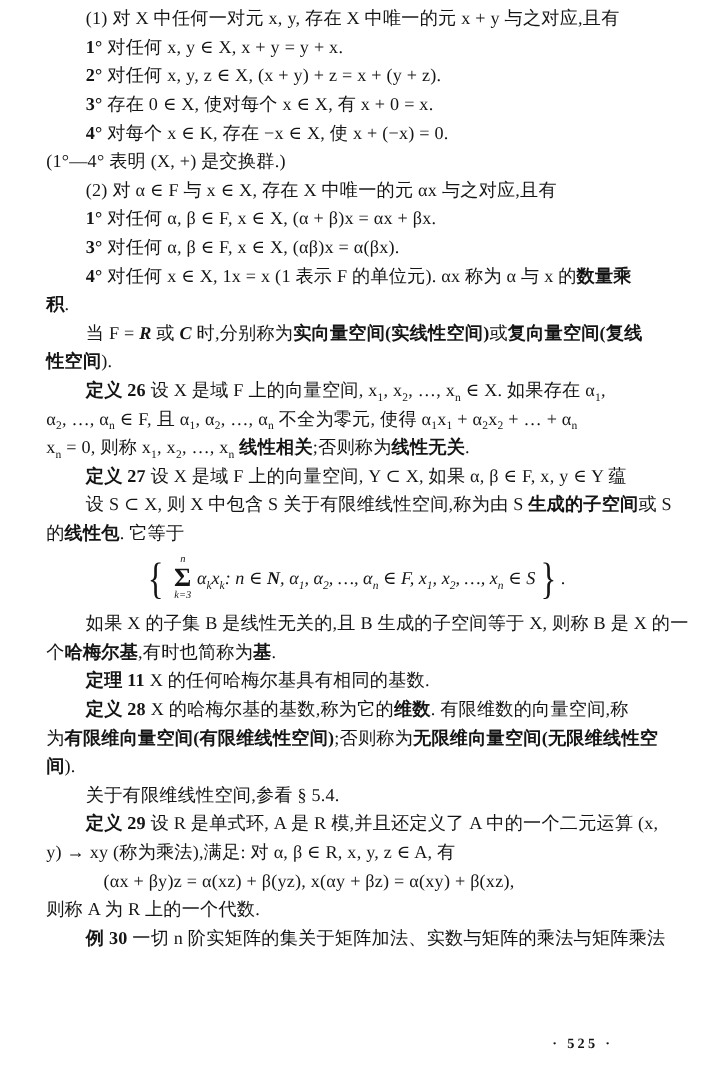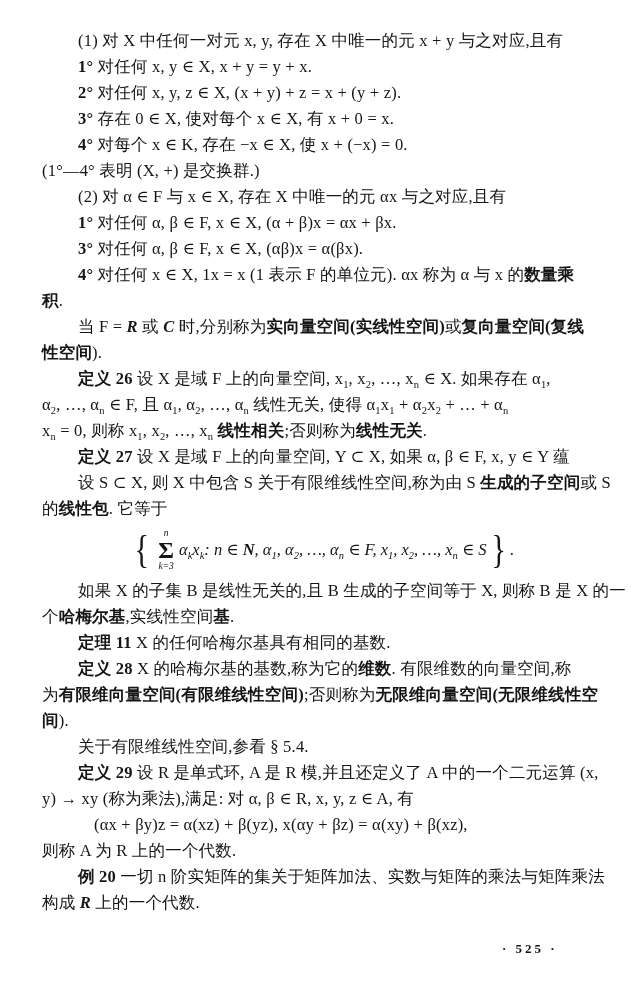--- a/index.html
+++ b/index.html
@@ -2,21 +2,21 @@
 <html><head>
 <meta charset="utf-8">
 <style>
   html,body{margin:0;padding:0;}
   body{
     width:640px;height:988px;
     background:#ffffff;color:#151515;
     font-family:"Liberation Serif","DejaVu Serif",serif;
     position:relative;overflow:hidden;
   }
-  .page{position:absolute;inset:0;padding:28px 38px 0 42px;}
+  .page{position:absolute;inset:0;padding:4px 38px 0 42px;}
   .line{
     white-space:nowrap;
     font-size:16.5px;line-height:26px;height:26px;
     letter-spacing:0.2px;
   }
   .ind1{padding-left:36px;}
   .ind2{padding-left:52px;}
   .b{font-weight:700;}
   .i{font-style:italic;}
   sub{font-size:10.5px;line-height:0;}
@@ -46,44 +46,43 @@
       <div class="line ind1"><span class="b">4°</span><span> 对每个 x ∈ K, 存在 −x ∈ X, 使 x + (−x) = 0.</span></div>
       <div class="line ind0"><span>(1°—4° 表明 (X, +) 是交换群.)</span></div>
       <div class="line ind1"><span>(2) 对 α ∈ F 与 x ∈ X, 存在 X 中唯一的元 αx 与之对应,且有</span></div>
       <div class="line ind1"><span class="b">1°</span><span> 对任何 α, β ∈ F, x ∈ X, (α + β)x = αx + βx.</span></div>
       <div class="line ind1"><span class="b">3°</span><span> 对任何 α, β ∈ F, x ∈ X, (αβ)x = α(βx).</span></div>
       <div class="line ind1"><span class="b">4°</span><span> 对任何 x ∈ X, 1x = x (1 表示 F 的单位元). αx 称为 α 与 x 的</span><span class="b">数量乘</span></div>
       <div class="line ind0"><span class="b">积</span><span>.</span></div>
       <div class="line ind1"><span>当 F = </span><span class="b i">R</span><span> 或 </span><span class="b i">C</span><span> 时,分别称为</span><span class="b">实向量空间(实线性空间)</span><span>或</span><span class="b">复向量空间(复线</span></div>
       <div class="line ind0"><span class="b">性空间</span><span>).</span></div>
       <div class="line ind1"><span class="b">定义 26</span><span>  设 X 是域 F 上的向量空间, x</span><sub>1</sub><span>, x</span><sub>2</sub><span>, …, x</span><sub>n</sub><span> ∈ X.  如果存在 α</span><sub>1</sub><span>,</span></div>
-      <div class="line ind0"><span>α</span><sub>2</sub><span>, …, α</span><sub>n</sub><span> ∈ F, 且 α</span><sub>1</sub><span>, α</span><sub>2</sub><span>, …, α</span><sub>n</sub><span> 线性无关, 使得 α</span><sub>1</sub><span>x</span><sub>1</sub><span> + α</span><sub>2</sub><span>x</span><sub>2</sub><span> + … + α</span><sub>n</sub></div>
+      <div class="line ind0"><span>α</span><sub>2</sub><span>, …, α</span><sub>n</sub><span> ∈ F, 且 α</span><sub>1</sub><span>, α</span><sub>2</sub><span>, …, α</span><sub>n</sub><span> 不全为零元, 使得 α</span><sub>1</sub><span>x</span><sub>1</sub><span> + α</span><sub>2</sub><span>x</span><sub>2</sub><span> + … + α</span><sub>n</sub></div>
       <div class="line ind0"><span>x</span><sub>n</sub><span> = 0, 则称 x</span><sub>1</sub><span>, x</span><sub>2</sub><span>, …, x</span><sub>n</sub><span> </span><span class="b">线性相关</span><span>;否则称为</span><span class="b">线性无关</span><span>.</span></div>
       <div class="line ind1"><span class="b">定义 27</span><span>  设 X 是域 F 上的向量空间, Y ⊂ X, 如果 α, β ∈ F, x, y ∈ Y 蕴</span></div>
       <div class="line ind1"><span>设 S ⊂ X, 则 X 中包含 S 关于有限维线性空间,称为由 S </span><span class="b">生成的子空间</span><span>或 S</span></div>
       <div class="line ind0"><span>的</span><span class="b">线性包</span><span>. 它等于</span></div>
       <div class="sum-line">
         <span class="brace">{</span>
         <span class="sigma-stack">
           <span class="limit">n</span>
           <span class="sigma">Σ</span>
           <span class="limit">k=3</span>
         </span>
         <span class="sum-body i"><span>α</span><sub>k</sub><span>x</span><sub>k</sub><span>: n ∈ </span><span class="b i">N</span><span>, α</span><sub>1</sub><span>, α</span><sub>2</sub><span>, …, α</span><sub>n</sub><span> ∈ F, x</span><sub>1</sub><span>, x</span><sub>2</sub><span>, …, x</span><sub>n</sub><span> ∈ S</span></span>
         <span class="brace">}</span>
         <span>.</span>
       </div>
       <div class="line ind1"><span>如果 X 的子集 B 是线性无关的,且 B 生成的子空间等于 X, 则称 B 是 X 的一</span></div>
-      <div class="line ind0"><span>个</span><span class="b">哈梅尔基</span><span>,实线性空间</span><span class="b">基</span><span>.</span></div>
+      <div class="line ind0"><span>个</span><span class="b">哈梅尔基</span><span>,有时也简称为</span><span class="b">基</span><span>.</span></div>
       <div class="line ind1"><span class="b">定理 11</span><span>  X 的任何哈梅尔基具有相同的基数.</span></div>
       <div class="line ind1"><span class="b">定义 28</span><span>  X 的哈梅尔基的基数,称为它的</span><span class="b">维数</span><span>.  有限维数的向量空间,称</span></div>
       <div class="line ind0"><span>为</span><span class="b">有限维向量空间(有限维线性空间)</span><span>;否则称为</span><span class="b">无限维向量空间(无限维线性空</span></div>
       <div class="line ind0"><span class="b">间</span><span>).</span></div>
       <div class="line ind1"><span>关于有限维线性空间,参看 § 5.4.</span></div>
       <div class="line ind1"><span class="b">定义 29</span><span>  设 R 是单式环, A 是 R 模,并且还定义了 A 中的一个二元运算 (x,</span></div>
       <div class="line ind0"><span>y) → xy (称为乘法),满足: 对 α, β ∈ R, x, y, z ∈ A, 有</span></div>
       <div class="line ind2"><span>(αx + βy)z = α(xz) + β(yz), x(αy + βz) = α(xy) + β(xz),</span></div>
       <div class="line ind0"><span>则称 A 为 R 上的一个代数.</span></div>
-      <div class="line ind1"><span class="b">例 20</span><span>  一切 n 阶实矩阵的集关于矩阵加法、实数与矩阵的乘法与矩阵乘法</span></div>
-      <div class="line ind0"><span>构成 </span><span class="b i">R</span><span> 上的一个代数.</span></div>
+      <div class="line ind1"><span class="b">例 30</span><span>  一切 n 阶实矩阵的集关于矩阵加法、实数与矩阵的乘法与矩阵乘法</span></div>
     </div>
   <div class="page-number">· 525 ·</div>
 </div>
 
 </body></html>

